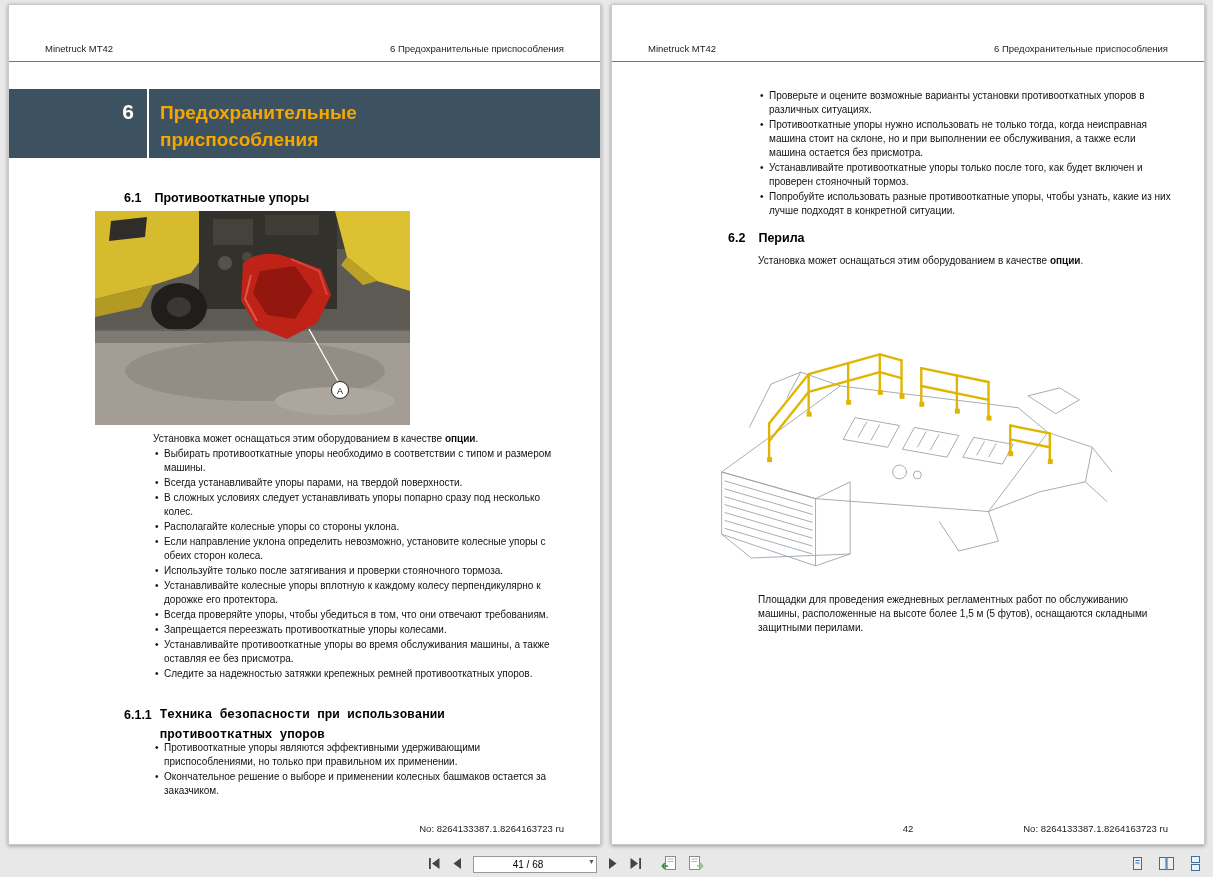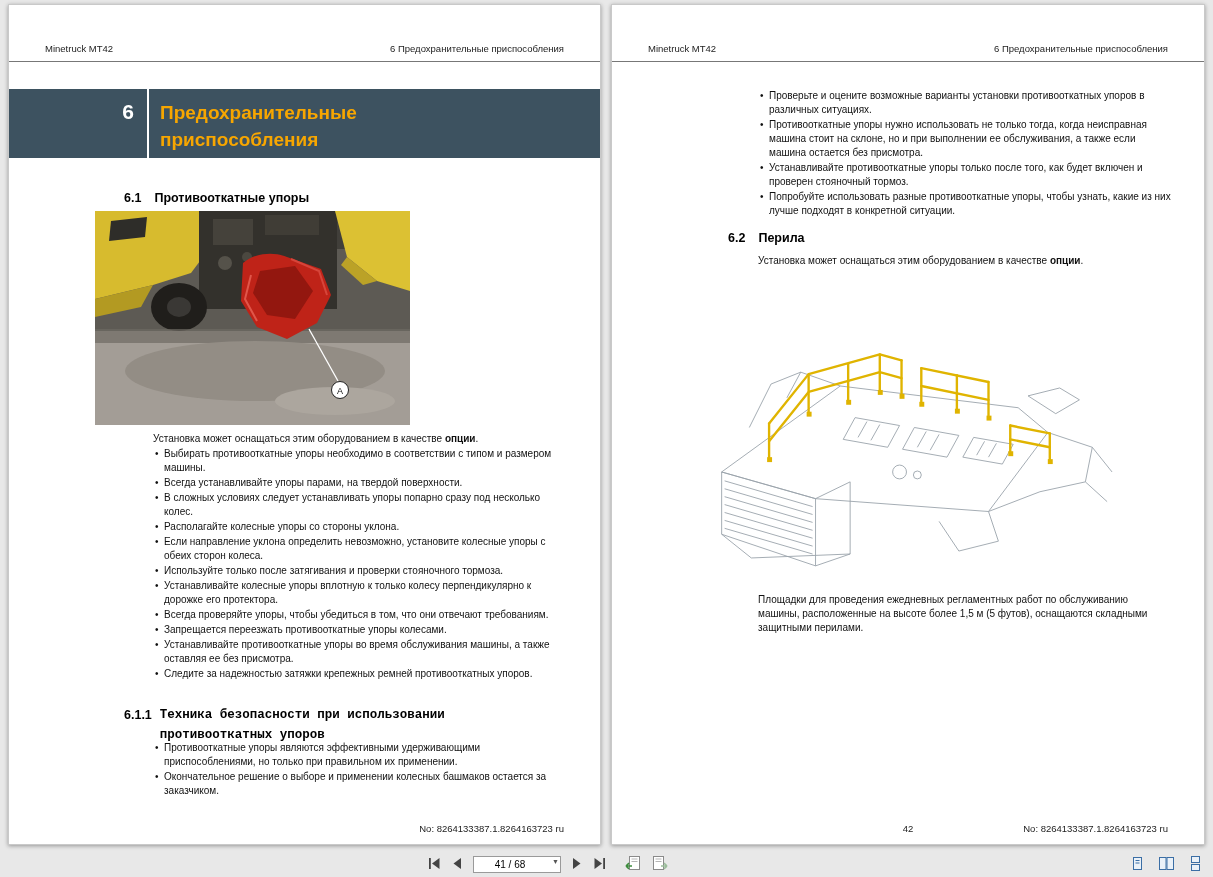--- a/index.html
+++ b/index.html
@@ -65,21 +65,21 @@
   .toolbar { position:absolute; left:0; right:0; top:849px; height:28px; }
   .nav-group { position:absolute; left:424px; top:4px; display:flex; align-items:center; gap:3px; }
   .layout-group { position:absolute; right:6px; top:4px; display:flex; align-items:center; gap:5px; }
   .tb-btn {
     background:transparent; border:1px solid transparent; border-radius:2px;
     padding:2px 3px; cursor:pointer; display:flex; align-items:center; justify-content:center;
     height:20px;
   }
   .page-box { position:relative; display:inline-block; margin:0 4px; }
   .page-box input {
-    width:88px; height:17px; border:1px solid #9a9a9a; background:#fff;
+    width:124px; height:17px; border:1px solid #9a9a9a; background:#fff;
     font-family:"Liberation Sans", sans-serif; font-size:10px; text-align:center;
     padding-right:14px;
   }
   .page-box .dd {
     position:absolute; right:2px; top:4px; font-size:7px; color:#555; cursor:pointer;
   }
 </style>
 </head>
 <body>
 
@@ -144,21 +144,21 @@
     <span>Установка может оснащаться этим оборудованием в качестве </span><b>опции</b><span>.</span>
   </p>
 
   <ul class="bullets" style="left:144px; top:442px; width:412px;">
     <li>Выбирать противооткатные упоры необходимо в соответствии с типом и размером машины.</li>
     <li>Всегда устанавливайте упоры парами, на твердой поверхности.</li>
     <li>В сложных условиях следует устанавливать упоры попарно сразу под несколько колес.</li>
     <li>Располагайте колесные упоры со стороны уклона.</li>
     <li>Если направление уклона определить невозможно, установите колесные упоры с обеих сторон колеса.</li>
     <li>Используйте только после затягивания и проверки стояночного тормоза.</li>
-    <li>Устанавливайте колесные упоры вплотную к только колесу перпендикулярно к дорожке его протектора.</li>
+    <li>Устанавливайте колесные упоры вплотную к каждому колесу перпендикулярно к дорожке его протектора.</li>
     <li>Всегда проверяйте упоры, чтобы убедиться в том, что они отвечают требованиям.</li>
     <li>Запрещается переезжать противооткатные упоры колесами.</li>
     <li>Устанавливайте противооткатные упоры во время обслуживания машины, а также оставляя ее без присмотра.</li>
     <li>Следите за надежностью затяжки крепежных ремней противооткатных упоров.</li>
   </ul>
 
   <div class="sec-heading sec-heading-wrap" style="left:115px; top:700px;">
     <span class="sec-num" style="line-height:20px;">6.1.1</span>
     <span class="sec-title">Техника безопасности при использовании противооткатных упоров</span>
   </div>

